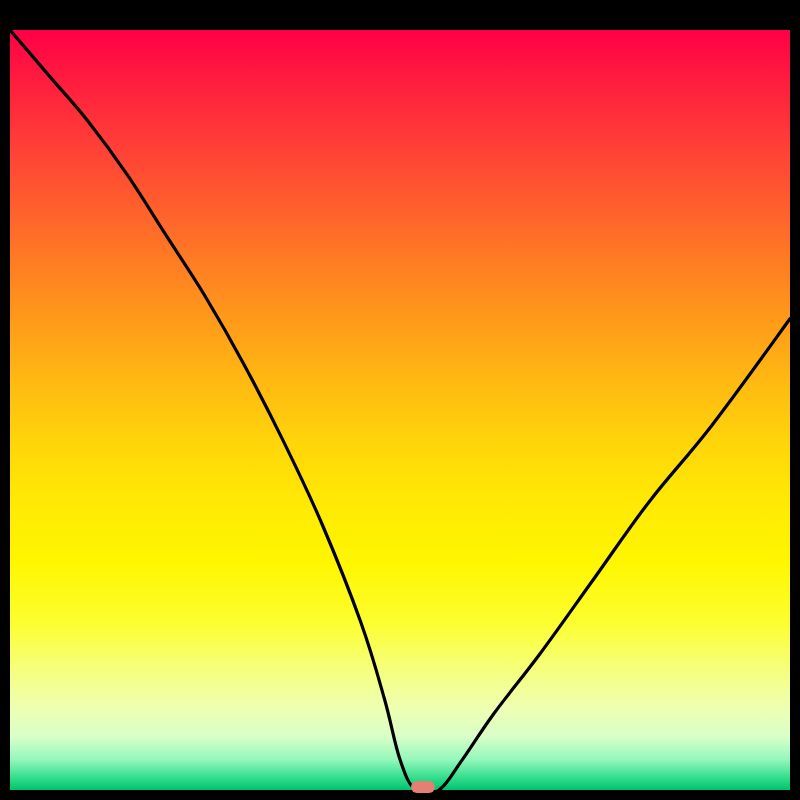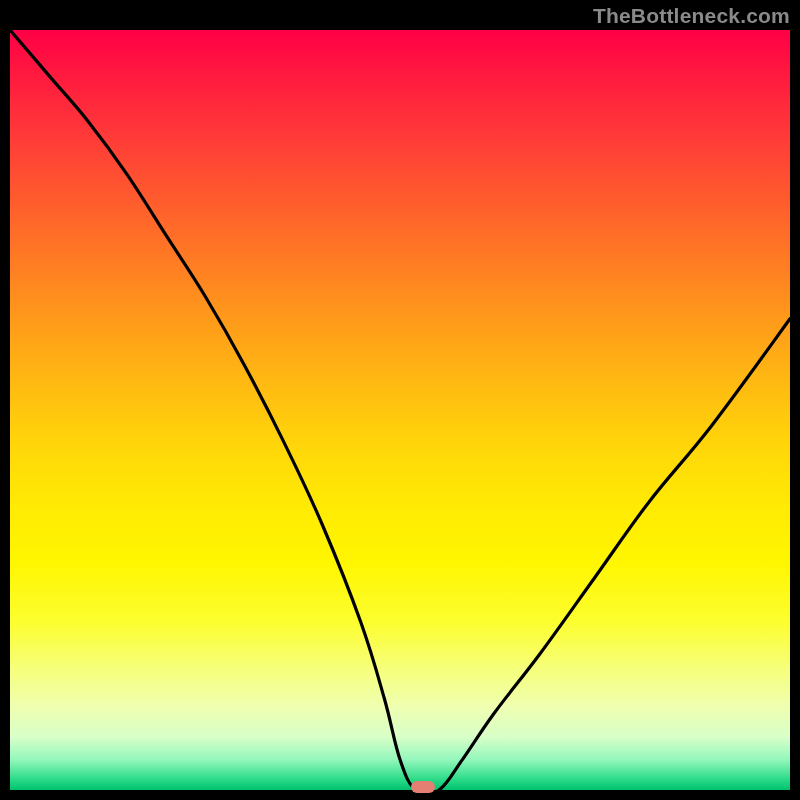--- a/index.html
+++ b/index.html
@@ -69,21 +69,20 @@
     height: 12px;
     border-radius: 6px;
     background: #e47f74;
     transform: translate(-50%, -50%);
   }
 </style>
 </head>
 <body>
 
 <div class="frame">
-  <div class="watermark">TheBottleneck.com</div>
 
   <div class="plot-area">
     <svg class="curve" viewBox="0 0 780 760" preserveAspectRatio="none">
       <path id="curve-path" fill="none" stroke="#000000" stroke-width="3.2" stroke-linecap="round" stroke-linejoin="round" d="M 0.0 0.0 C 7.0 8.2, 25.0 29.2, 39.0 45.6 C 53.0 62.0, 64.0 73.4, 78.0 91.2 C 92.0 109.0, 103.0 123.9, 117.0 144.4 C 131.0 164.9, 142.0 183.3, 156.0 205.2 C 170.0 227.1, 181.0 242.7, 195.0 266.0 C 209.0 289.3, 220.0 308.4, 234.0 334.4 C 248.0 360.4, 259.0 381.7, 273.0 410.4 C 287.0 439.1, 298.0 461.2, 312.0 494.0 C 326.0 526.8, 339.8 561.3, 351.0 592.8 C 362.2 624.3, 367.4 644.2, 374.4 668.8 C 381.4 693.4, 384.4 713.2, 390.0 729.6 C 395.6 746.0, 398.6 754.5, 405.6 760.0 C 412.6 765.5, 420.6 765.5, 429.0 760.0 C 437.4 754.5, 442.6 743.3, 452.4 729.6 C 462.2 715.9, 469.6 703.2, 483.6 684.0 C 497.6 664.8, 512.1 647.8, 530.4 623.2 C 548.7 598.6, 565.3 574.6, 585.0 547.2 C 604.7 519.8, 618.5 498.6, 639.6 471.2 C 660.7 443.8, 676.7 428.0, 702.0 395.2 C 727.3 362.4, 766.0 308.0, 780.0 288.8"></path>
     </svg>
     <div class="marker" id="min-marker" style="left: 413.4px; top: 757px; background: rgb(228, 127, 116);"></div>
   </div>
 </div>
 
 </body></html>

